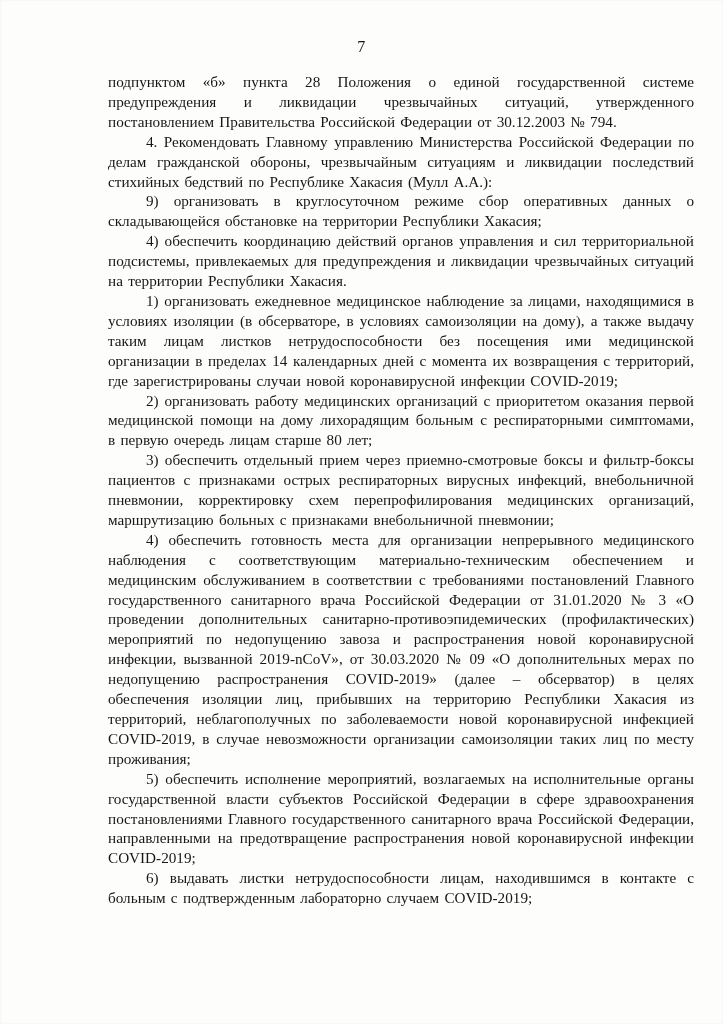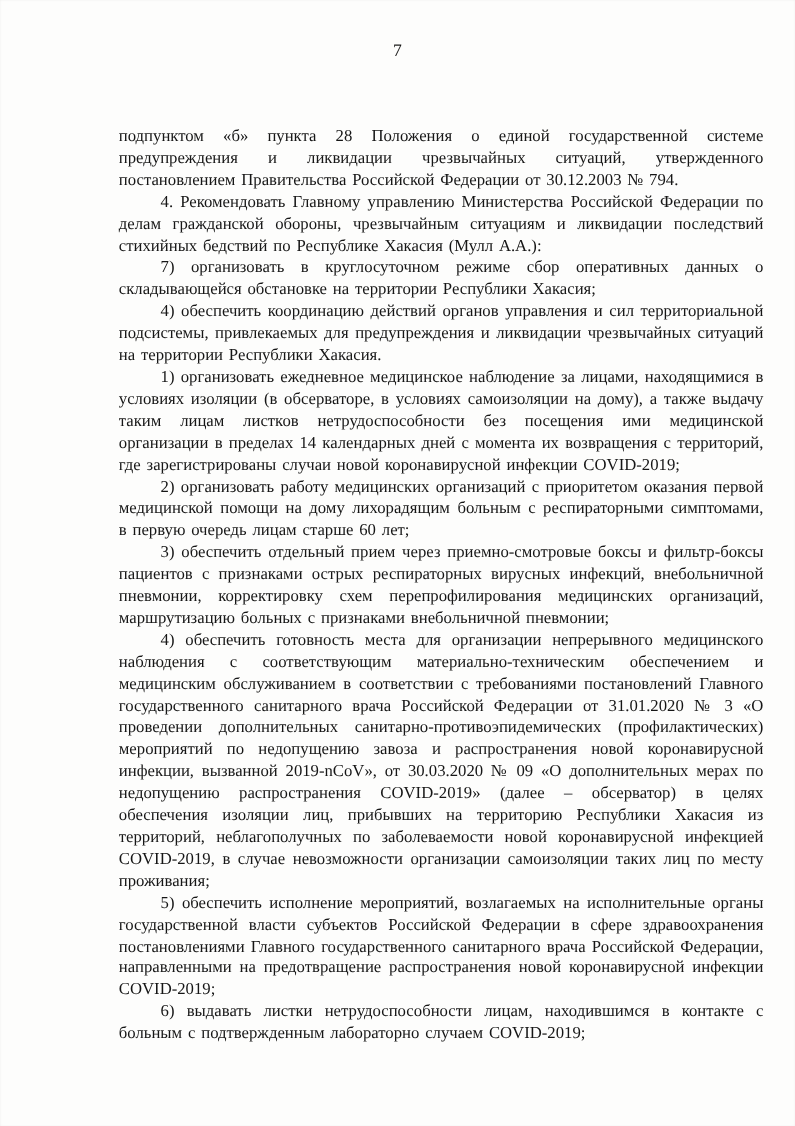--- a/index.html
+++ b/index.html
@@ -29,42 +29,41 @@
   }
   .content {
     position: absolute;
     top: 72px;
     left: 108px;
     width: 586px;
     font-size: 15.2px;
     line-height: 19.9px;
     text-align: justify;
     word-spacing: 1.5px;
-    margin-top: 42px;
   }
   .content p {
     margin: 0;
     padding: 0;
     text-indent: 38px;
   }
   .content p.continuation {
     text-indent: 0;
   }
 </style>
 </head>
 <body>
 
 <div class="page">
   <div class="page-number">7</div>
 
   <div class="content">
     <p class="continuation">подпунктом «б» пункта 28 Положения о единой государственной системе предупреждения и ликвидации чрезвычайных ситуаций, утвержденного постановлением Правительства Российской Федерации от 30.12.2003 № 794.</p>
     <p>4. Рекомендовать Главному управлению Министерства Российской Федерации по делам гражданской обороны, чрезвычайным ситуациям и ликвидации последствий стихийных бедствий по Республике Хакасия (Мулл А.А.):</p>
-    <p>7) организовать в круглосуточном режиме сбор оперативных данных о складывающейся обстановке на территории Республики Хакасия;</p>
+    <p>9) организовать в круглосуточном режиме сбор оперативных данных о складывающейся обстановке на территории Республики Хакасия;</p>
     <p>4) обеспечить координацию действий органов управления и сил территориальной подсистемы, привлекаемых для предупреждения и ликвидации чрезвычайных ситуаций на территории Республики Хакасия.</p>
     <p>1) организовать ежедневное медицинское наблюдение за лицами, находящимися в условиях изоляции (в обсерваторе, в условиях самоизоляции на дому), а также выдачу таким лицам листков нетрудоспособности без посещения ими медицинской организации в пределах 14 календарных дней с момента их возвращения с территорий, где зарегистрированы случаи новой коронавирусной инфекции COVID-2019;</p>
-    <p>2) организовать работу медицинских организаций с приоритетом оказания первой медицинской помощи на дому лихорадящим больным с респираторными симптомами, в первую очередь лицам старше 60 лет;</p>
+    <p>2) организовать работу медицинских организаций с приоритетом оказания первой медицинской помощи на дому лихорадящим больным с респираторными симптомами, в первую очередь лицам старше 80 лет;</p>
     <p>3) обеспечить отдельный прием через приемно-смотровые боксы и фильтр-боксы пациентов с признаками острых респираторных вирусных инфекций, внебольничной пневмонии, корректировку схем перепрофилирования медицинских организаций, маршрутизацию больных с признаками внебольничной пневмонии;</p>
     <p>4) обеспечить готовность места для организации непрерывного медицинского наблюдения с соответствующим материально-техническим обеспечением и медицинским обслуживанием в соответствии с требованиями постановлений Главного государственного санитарного врача Российской Федерации от 31.01.2020 № 3 «О проведении дополнительных санитарно-противоэпидемических (профилактических) мероприятий по недопущению завоза и распространения новой коронавирусной инфекции, вызванной 2019-nCoV», от 30.03.2020 № 09 «О дополнительных мерах по недопущению распространения COVID-2019» (далее – обсерватор) в целях обеспечения изоляции лиц, прибывших на территорию Республики Хакасия из территорий, неблагополучных по заболеваемости новой коронавирусной инфекцией COVID-2019, в случае невозможности организации самоизоляции таких лиц по месту проживания;</p>
     <p>5) обеспечить исполнение мероприятий, возлагаемых на исполнительные органы государственной власти субъектов Российской Федерации в сфере здравоохранения постановлениями Главного государственного санитарного врача Российской Федерации, направленными на предотвращение распространения новой коронавирусной инфекции COVID-2019;</p>
     <p>6) выдавать листки нетрудоспособности лицам, находившимся в контакте с больным с подтвержденным лабораторно случаем COVID-2019;</p>
   </div>
 </div>
 
 </body></html>

